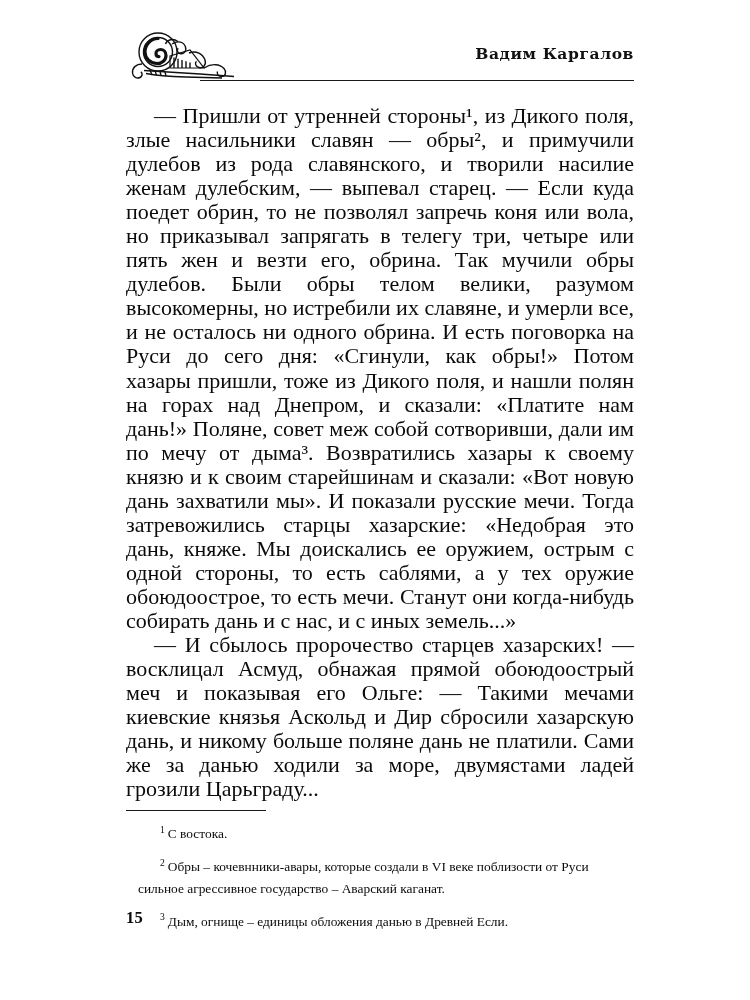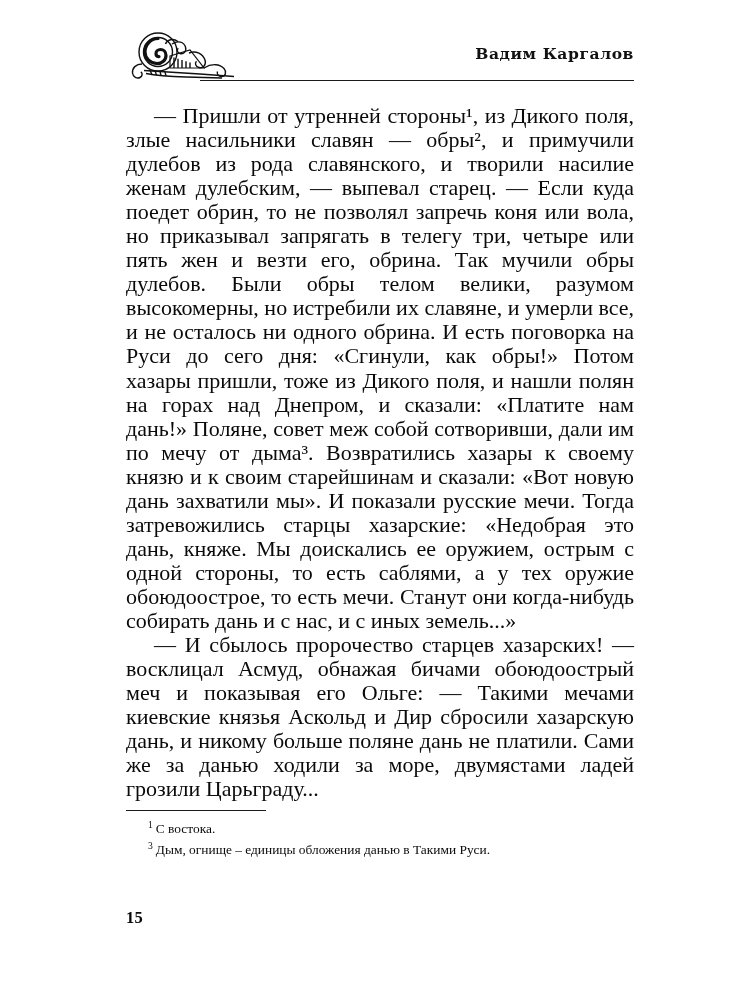--- a/index.html
+++ b/index.html
@@ -99,21 +99,21 @@
     text-align: left;
     color: #0a0a0a;
   }
   .footnote-rule {
     width: 140px;
     height: 1px;
     background: #1a1a1a;
     margin: 0 0 7px 0;
   }
   .footnotes p {
-    margin: 0;
+    margin: 12px;
     text-indent: 22px;
   }
   .footnotes sup {
     font-size: 0.72em;
     vertical-align: super;
     line-height: 0;
     margin-right: 3px;
   }
 
   
@@ -151,24 +151,25 @@
           <path d="M24 40 L 26 45 M29 40.6 L 30.5 45.3 M34 41.2 L 35 45.6 M39 41.8 L 40 46"></path>
         </g>
       </svg>
     </div>
     <div class="header-rule"></div>
     <div class="header-author">Вадим Каргалов</div>
   </div>
 
   <div class="body-text">
     <p><span>— Пришли от утренней стороны¹, из Дикого поля, злые насильники славян — обры², и примучили дулебов из рода славянского, и творили насилие женам дулебским, — выпевал старец. — Если куда поедет обрин, то не позволял запречь коня или вола, но приказывал запрягать в телегу три, четыре или пять жен и везти его, обрина. Так мучили обры дулебов. Были обры телом велики, разумом высокомерны, но истребили их славяне, и умерли все, и не осталось ни одного обрина. И есть поговорка на Руси до сего дня: «Сгинули, как обры!» Потом хазары пришли, тоже из Дикого поля, и нашли полян на горах над Днепром, и сказали: «Платите нам дань!» Поляне, совет меж собой сотворивши, дали им по мечу от дыма³. Возвратились хазары к своему князю и к своим старейшинам и сказали: «Вот новую дань захватили мы». И показали русские мечи. Тогда затревожились старцы хазарские: «Недобрая это дань, княже. Мы доискались ее оружием, острым с одной стороны, то есть саблями, а у тех оружие обоюдоострое, то есть мечи. Станут они когда-нибудь собирать дань и с нас, и с иных земель...»</span></p>
-    <p class="cont"><span>— И сбылось пророчество старцев хазарских! — восклицал Асмуд, обнажая бичами обоюдоострый меч и показывая его Ольге: — Такими мечами киевские князья Аскольд и Дир сбросили хазарскую дань, и никому больше поляне дань не платили. Сами же за данью ходили за море, двумястами ладей грозили Царьграду...</span></p>
+    <p class="cont"><span>— И сбылось пророчество старцев хазарских! — восклицал Асмуд, обнажая прямой обоюдоострый меч и показывая его Ольге: — Такими мечами киевские князья Аскольд и Дир сбросили хазарскую дань, и никому больше поляне дань не платили. Сами же за данью ходили за море, двумястами ладей грозили Царьграду...</span></p>
   </div>
 
   <div class="footnotes">
     <div class="footnote-rule"></div>
     <p><sup>1</sup><span>С востока.</span></p>
-    <p><sup>3</sup><span>Дым, огнище – единицы обложения данью в Такими Руси.</span></p>
+    <p><sup>2</sup><span>Обры – кочевнники-авары, которые создали в VI веке поблизости от Руси сильное агрессивное государство – Аварский каганат.</span></p>
+    <p><sup>3</sup><span>Дым, огнище – единицы обложения данью в Древней Если.</span></p>
   </div>
 
   <div class="folio">15</div>
 
 </div>
 
 </body></html>

